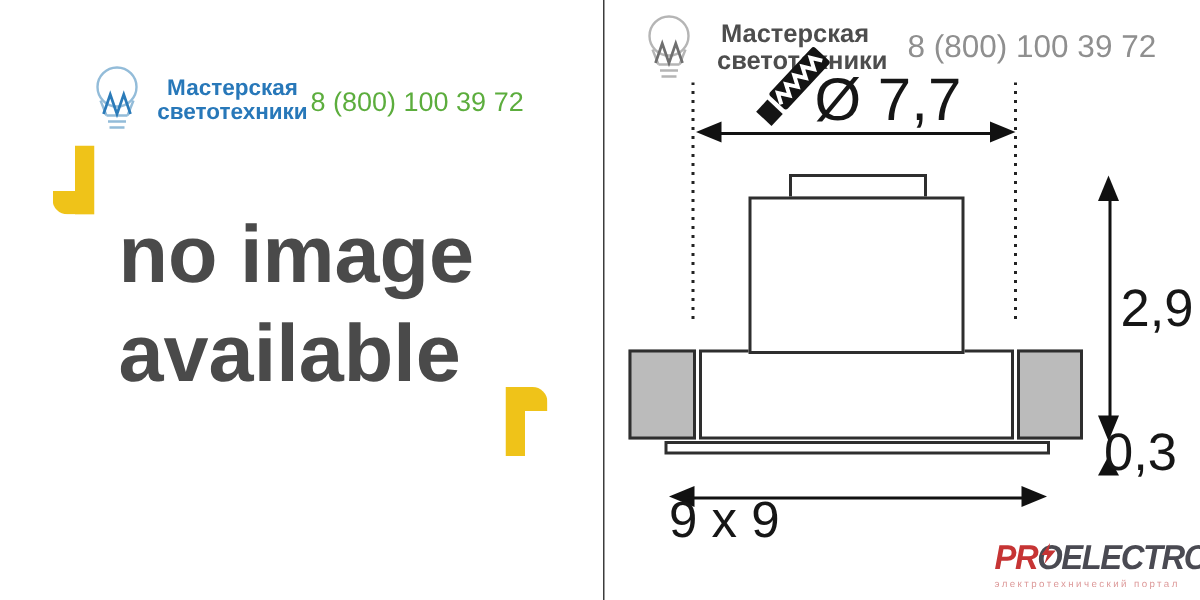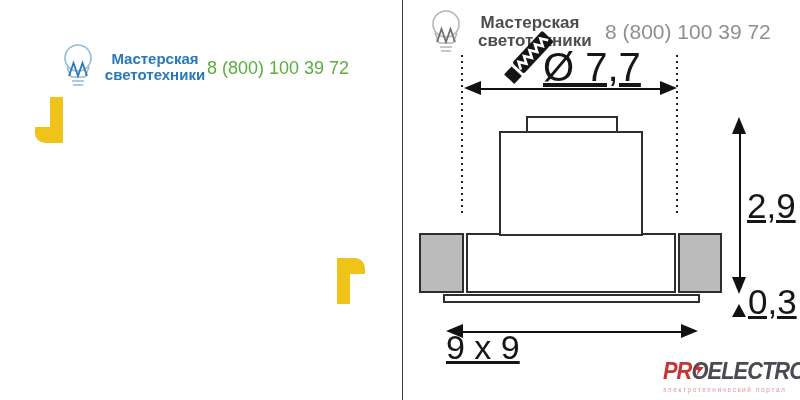--- a/index.html
+++ b/index.html
@@ -13,21 +13,21 @@
            border-bottom-left-radius:10px;box-sizing:border-box;}
   .noimg{color:#4a4a4a;font-size:54px;font-weight:700;line-height:66px;letter-spacing:0px;white-space:nowrap;}
   .divider{left:402px;top:0;width:1px;height:400px;background:#3c3c3c;}
   
   .wm-name{font-weight:700;color:#4d4d4d;font-size:17px;line-height:18px;text-align:center;width:104px;}
   .wm-phone{color:#8f8f8f;font-size:21px;font-weight:400;white-space:nowrap;}
   
   .rect{box-sizing:border-box;border:2px solid #2e2e2e;background:#fff;}
   .rect.gray{background:#bbbbbb;}
   .dotted{width:2px;background:repeating-linear-gradient(to bottom,#222 0 2px,transparent 2px 6px);}
-  .dim-text{color:#161616;font-size:34px;font-weight:400;white-space:nowrap;text-decoration:underline;}
+  .dim-text{color:#161616;font-size:34px;font-weight:400;white-space:nowrap;}
   .arrow-h{height:15px;}
   .arrow-h .line{position:absolute;left:12px;right:12px;top:6.5px;height:2px;background:#111;}
   .arrow-v{width:15px;}
   .arrow-v .line{position:absolute;top:12px;bottom:12px;left:6.5px;width:2px;background:#111;}
   .tri{width:0;height:0;position:absolute;}
   .tri-l{left:0;top:0;border-top:7.5px solid transparent;border-bottom:7.5px solid transparent;border-right:17px solid #111;}
   .tri-r{right:0;top:0;border-top:7.5px solid transparent;border-bottom:7.5px solid transparent;border-left:17px solid #111;}
   .tri-u{top:0;left:0;border-left:7.5px solid transparent;border-right:7.5px solid transparent;border-bottom:17px solid #111;}
   .tri-d{bottom:0;left:0;border-left:7.5px solid transparent;border-right:7.5px solid transparent;border-top:17px solid #111;}
   .tri-up-small{width:0;height:0;border-left:7px solid transparent;border-right:7px solid transparent;border-bottom:13px solid #111;}
@@ -55,20 +55,24 @@
     </div>
     <div class="abs brand-name" style="left:102px;top:51px;">
       <div>Мастерская</div>
       <div>светотехники</div>
     </div>
     <div class="abs brand-phone" style="left:207px;top:58px;">8 (800) 100 39 72</div>
 
     <div class="abs bracket" style="left:35px;top:97px;"></div>
     <div class="abs bracket" style="left:337px;top:258px;transform:rotate(180deg);"></div>
 
+    <div class="abs noimg" style="left:79px;top:137px;">
+      <div>no image</div>
+      <div>available</div>
+    </div>
   </div>
 
   <div class="abs divider"></div>
 
   <div class="abs" style="left:402px;top:0;width:398px;height:400px;">
 
     <div class="abs" style="left:24px;top:8px;">
       <svg width="40" height="52" viewBox="0 0 40 52">
         <circle cx="20" cy="16" r="13" fill="none" stroke="#b5b5b5" stroke-width="1.6"></circle>
         <path d="M9,25 L13,35 M31,25 L27,35 M13,35 h14 M14,39 h12 M15,43 h10" fill="none" stroke="#b5b5b5" stroke-width="1.6"></path>
@@ -114,21 +118,21 @@
     <div class="abs dim-text" style="left:44px;top:328px;width:252px;text-align:left;">9 x 9</div>
 
     <div class="abs arrow-v" style="left:330px;top:117px;height:177px;">
       <div class="tri tri-u"></div>
       <div class="line"></div>
       <div class="tri tri-d"></div>
     </div>
     <div class="abs dim-text" style="left:345px;top:186px;font-size:35px;">2,9</div>
 
     <div class="abs tri-up-small" style="left:330px;top:304px;"></div>
-    <div class="abs dim-text" style="left:346px;top:282px;font-size:35px;">0,3</div>
+    <div class="abs dim-text" style="left:334px;top:282px;font-size:35px;">0,3</div>
 
     <div class="abs" style="left:261px;top:358px;">
       <div class="pro-logo">
         <span class="pro-red">PR</span><span class="pro-o pro-dark"><span>O</span><svg width="12" height="14" viewBox="0 0 12 14">
               <polygon points="7,0 1,8 5,8 3,14 11,5 6,5" fill="#c63434"></polygon>
             </svg></span><span class="pro-dark">ELECTRO</span>
       </div>
       <div class="pro-sub">электротехнический портал</div>
     </div>
   </div>

